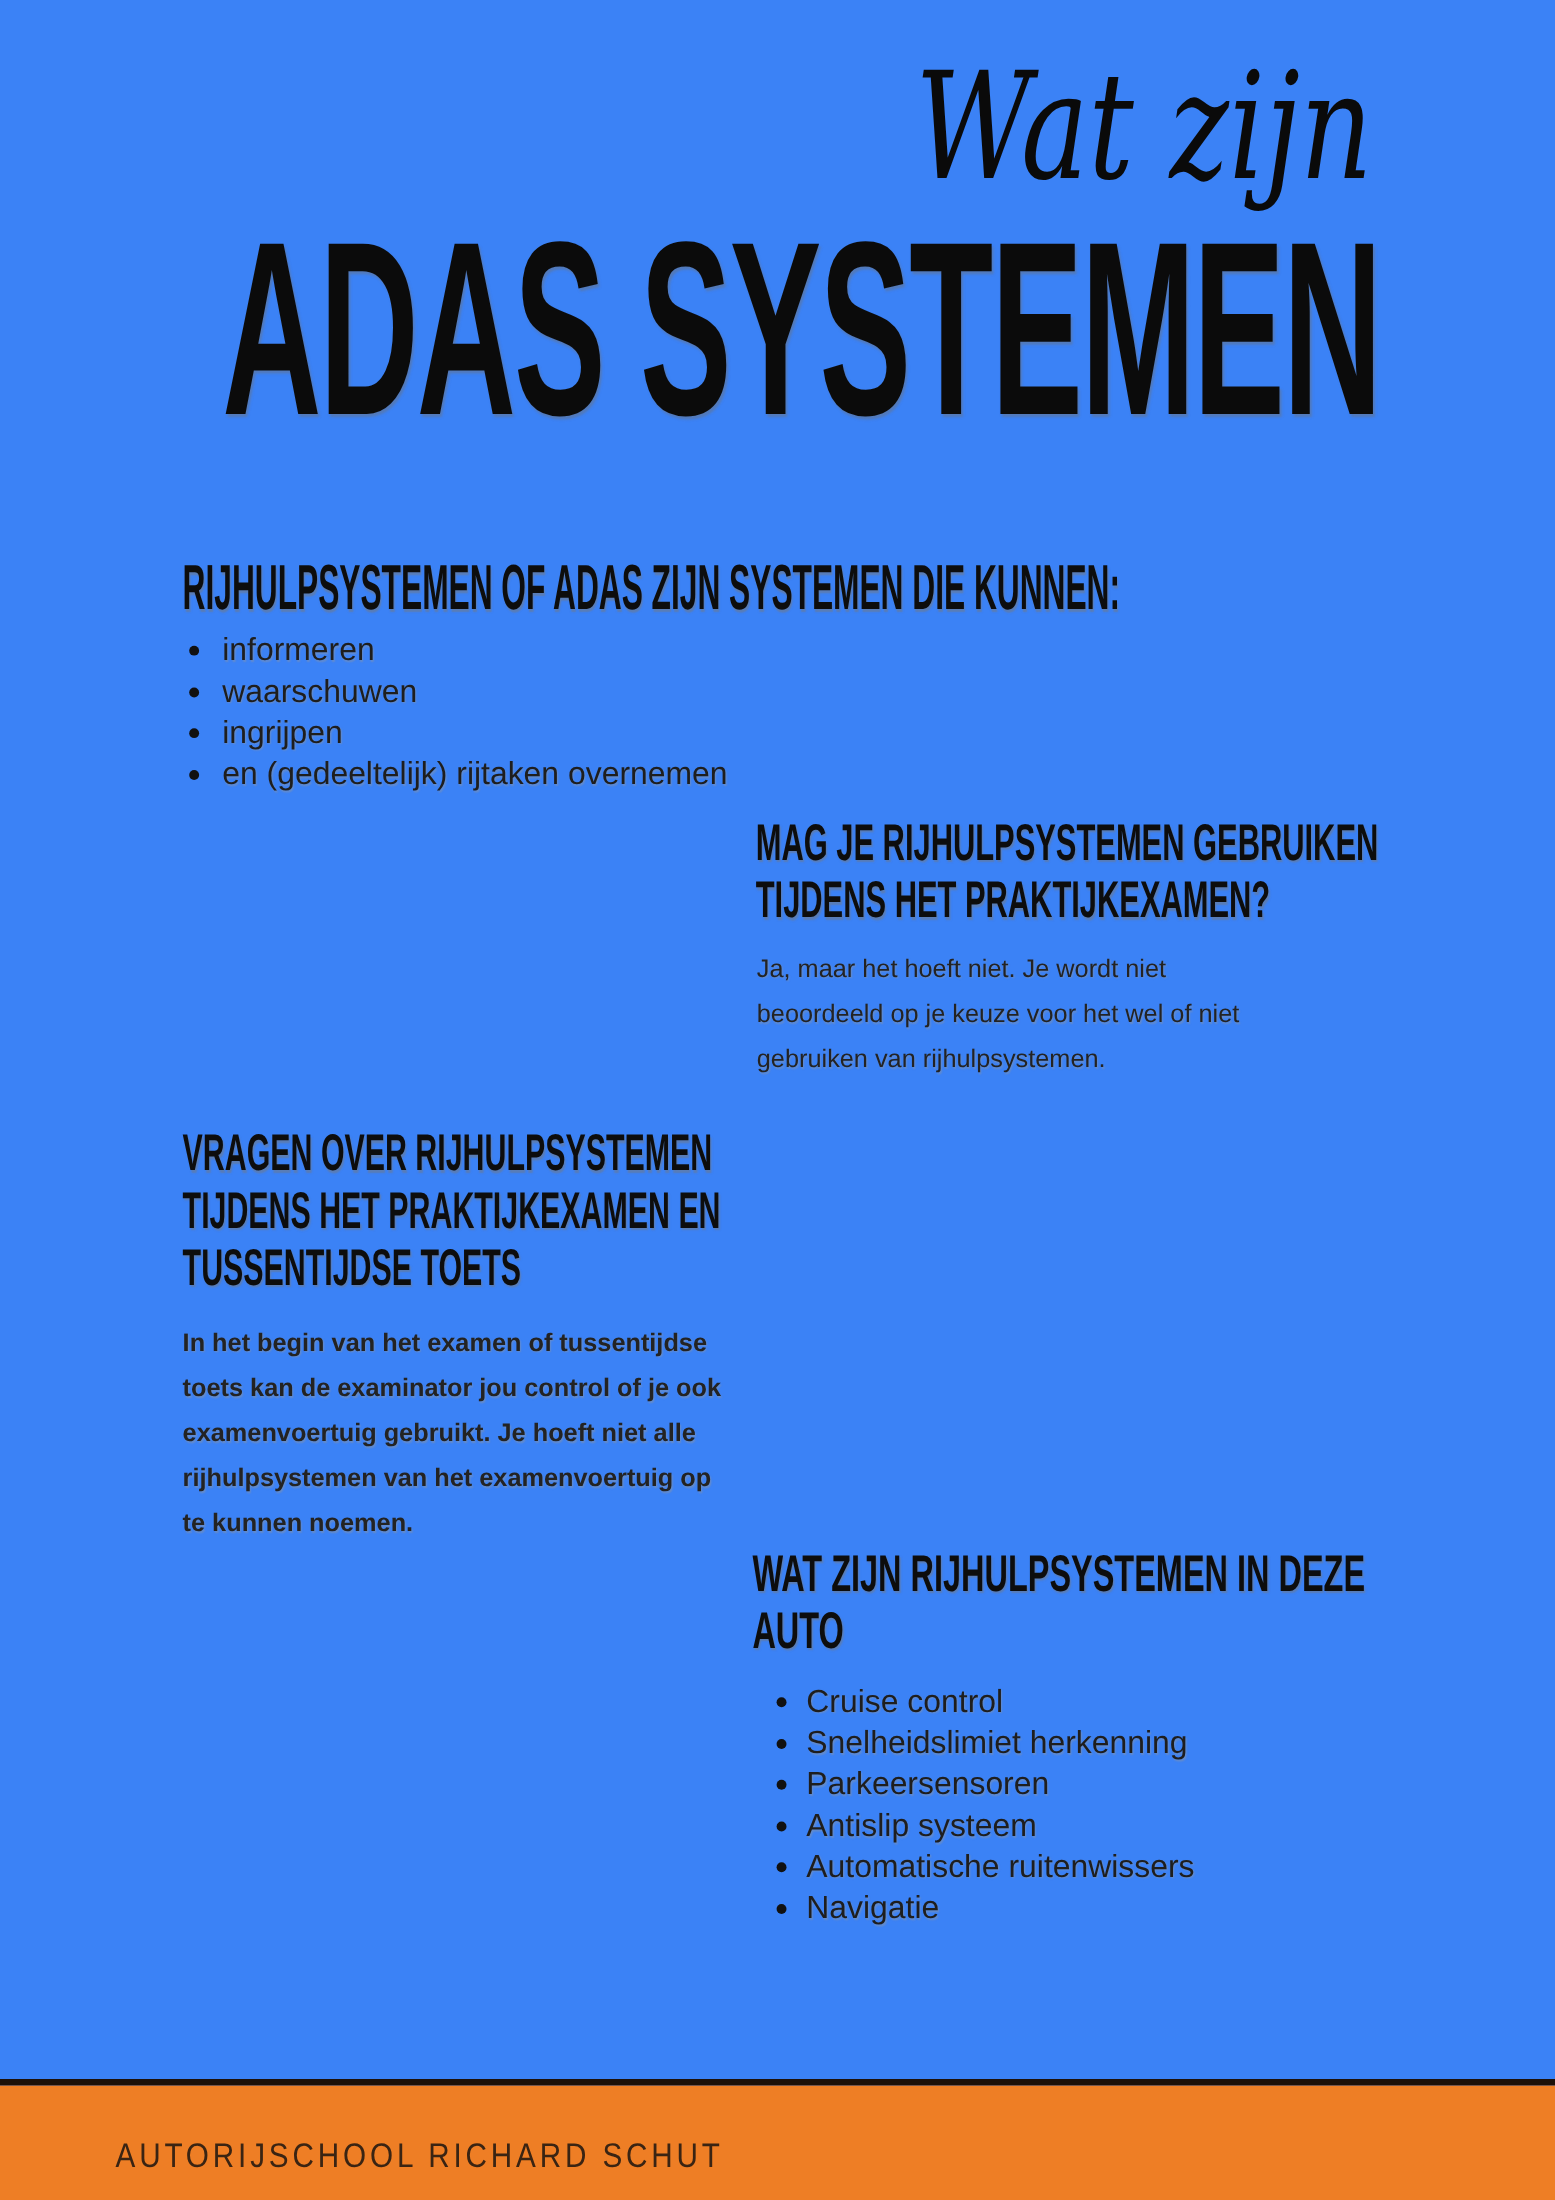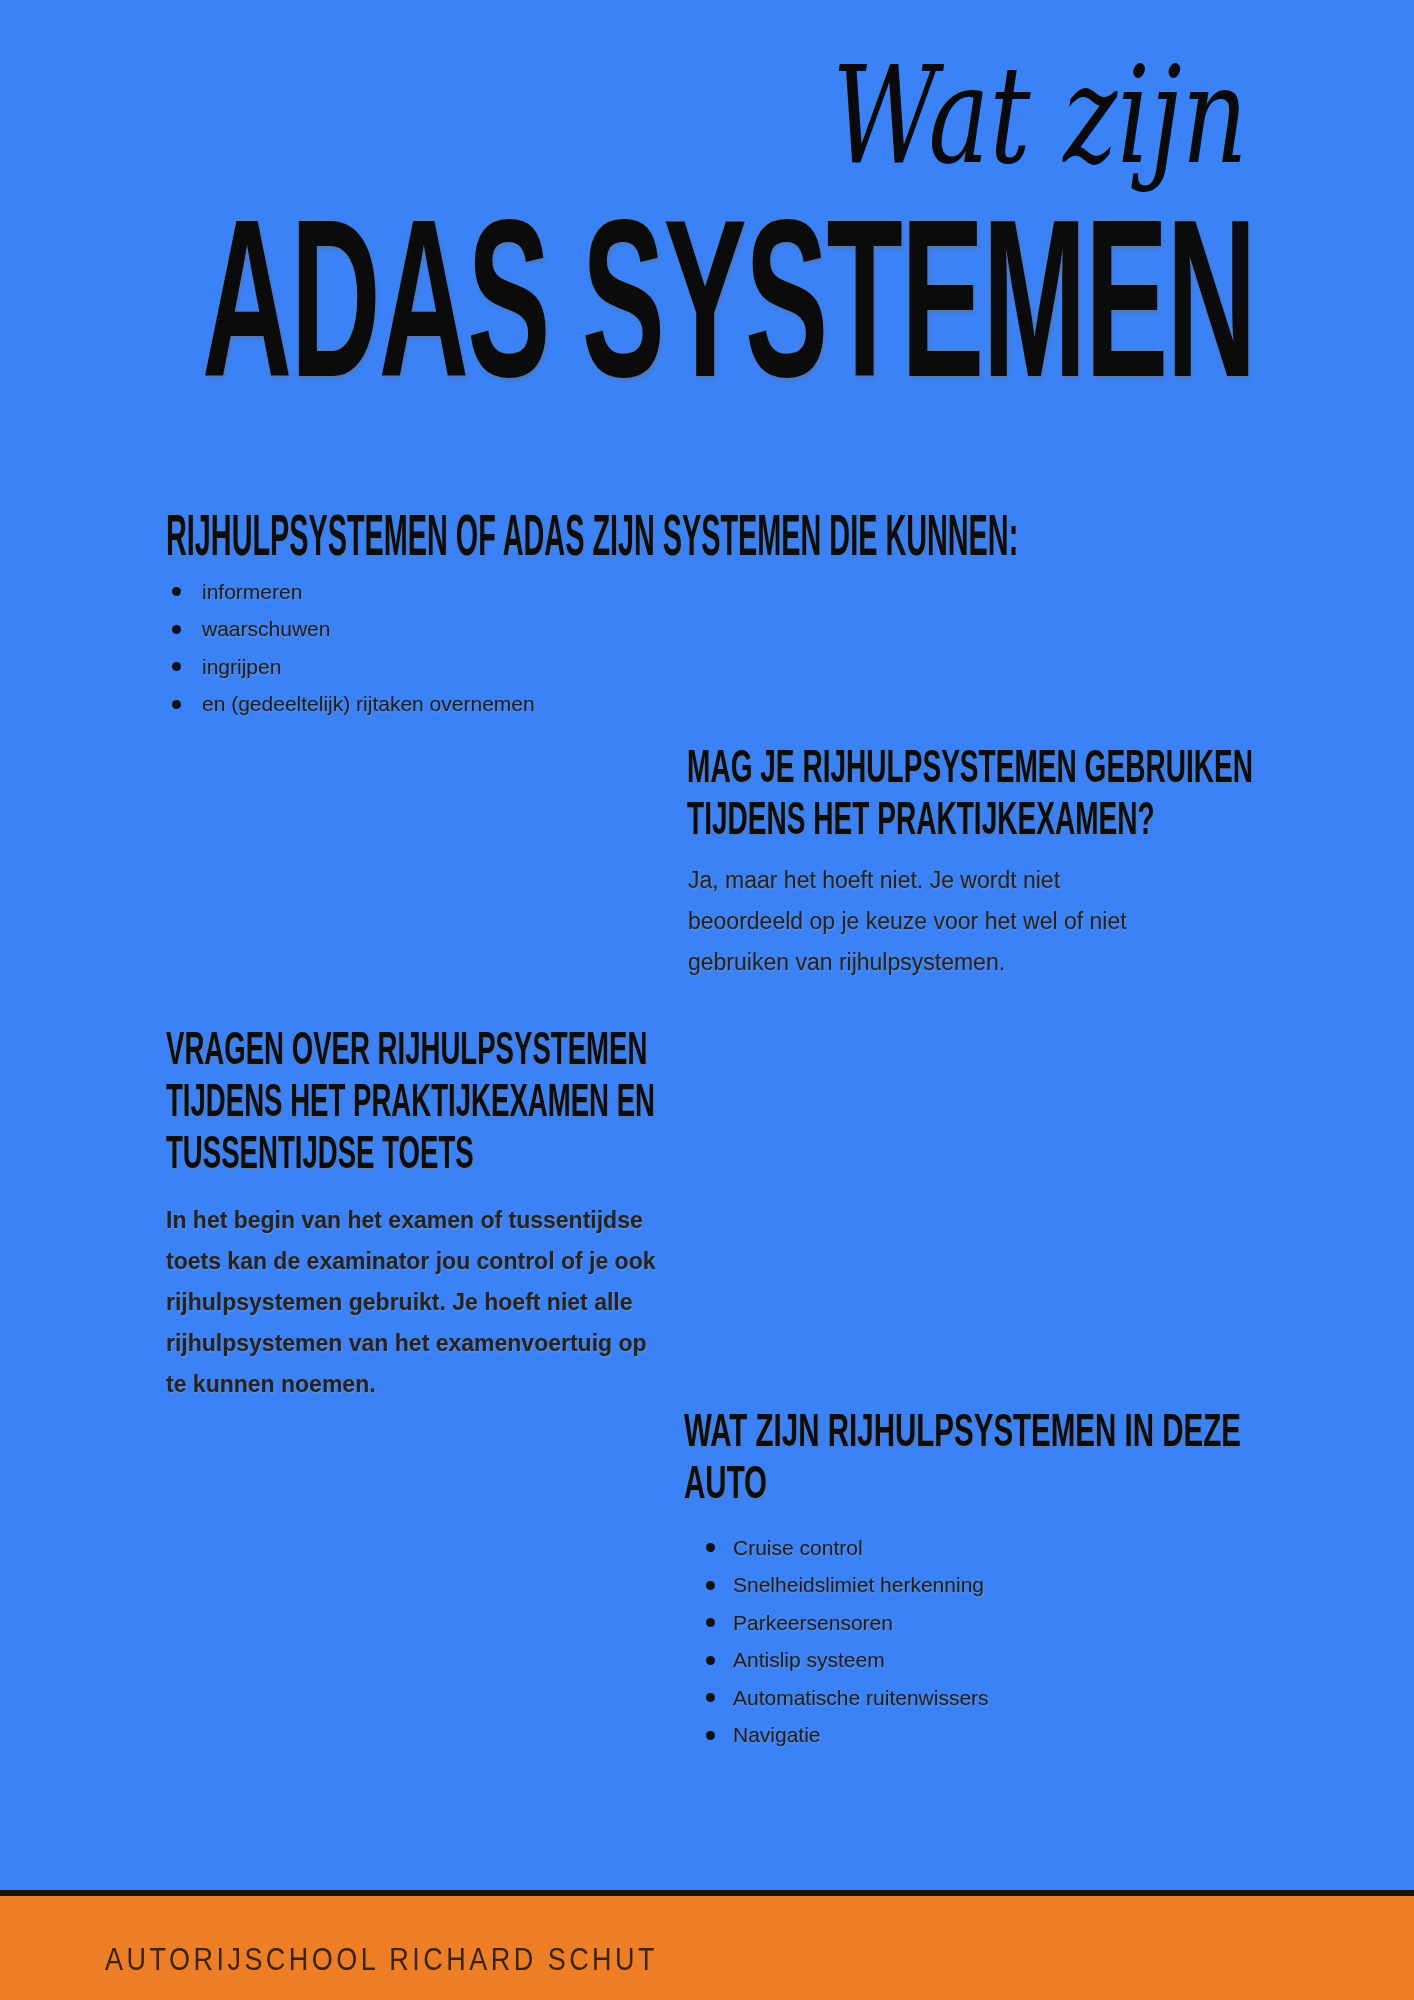--- a/index.html
+++ b/index.html
@@ -31,21 +31,21 @@
     transform-origin:left top;
     text-shadow:2px 2px 2px rgba(120,120,120,.5);
   }
   .heading .hline{white-space:nowrap;}
   .h-large{font-size:58px;line-height:58px;}
   .h-std{font-size:47px;line-height:52px;}
   
   .para{position:absolute;font-size:23px;line-height:41px;color:#232323;
         text-shadow:1px 1.5px 1.5px rgba(150,150,150,.45);}
   .para .pline{white-space:nowrap;}
-  .bullets{position:absolute;font-size:21px;color:#1e1e1e;
+  .bullets{position:absolute;font-size:29px;color:#1e1e1e;
         text-shadow:1px 1.5px 1.5px rgba(150,150,150,.45);}
   .li{display:flex;align-items:center;height:37.5px;white-space:nowrap;}
   .dot{flex:0 0 auto;width:9px;height:9px;border-radius:50%;background:#111;}
   .bullets-left .dot{margin-right:21px;}
   .bullets-right .dot{margin-right:18px;}
   
   .footer-divider{position:absolute;left:0;top:1890px;width:1414px;height:6px;}
   .footer-bar{position:absolute;left:0;top:1896px;width:1414px;height:104px;}
   .footer-text{
     position:absolute;left:105px;top:1942px;
@@ -94,21 +94,21 @@
   </div>
 
   <div class="heading h-std" style="left: 166px; top: 1022px; transform: scaleX(0.587035);">
     <div class="hline">VRAGEN OVER RIJHULPSYSTEMEN</div>
     <div class="hline">TIJDENS HET PRAKTIJKEXAMEN EN</div>
     <div class="hline">TUSSENTIJDSE TOETS</div>
   </div>
   <div class="para" style="left:166px;top:1200px;font-weight:bold;">
     <div class="pline">In het begin van het examen of tussentijdse</div>
     <div class="pline">toets kan de examinator jou control of je ook</div>
-    <div class="pline">rijhulpsystemen gebruikt. Je hoeft niet alle</div>
+    <div class="pline">examenvoertuig gebruikt. Je hoeft niet alle</div>
     <div class="pline">rijhulpsystemen van het examenvoertuig op</div>
     <div class="pline">te kunnen noemen.</div>
   </div>
 
   <div class="heading h-std" style="left: 684px; top: 1404px; transform: scaleX(0.627959);">
     <div class="hline">WAT ZIJN RIJHULPSYSTEMEN IN DEZE</div>
     <div class="hline">AUTO</div>
   </div>
   <div class="bullets bullets-right" style="left:706px;top:1529px;">
     <div class="li">

